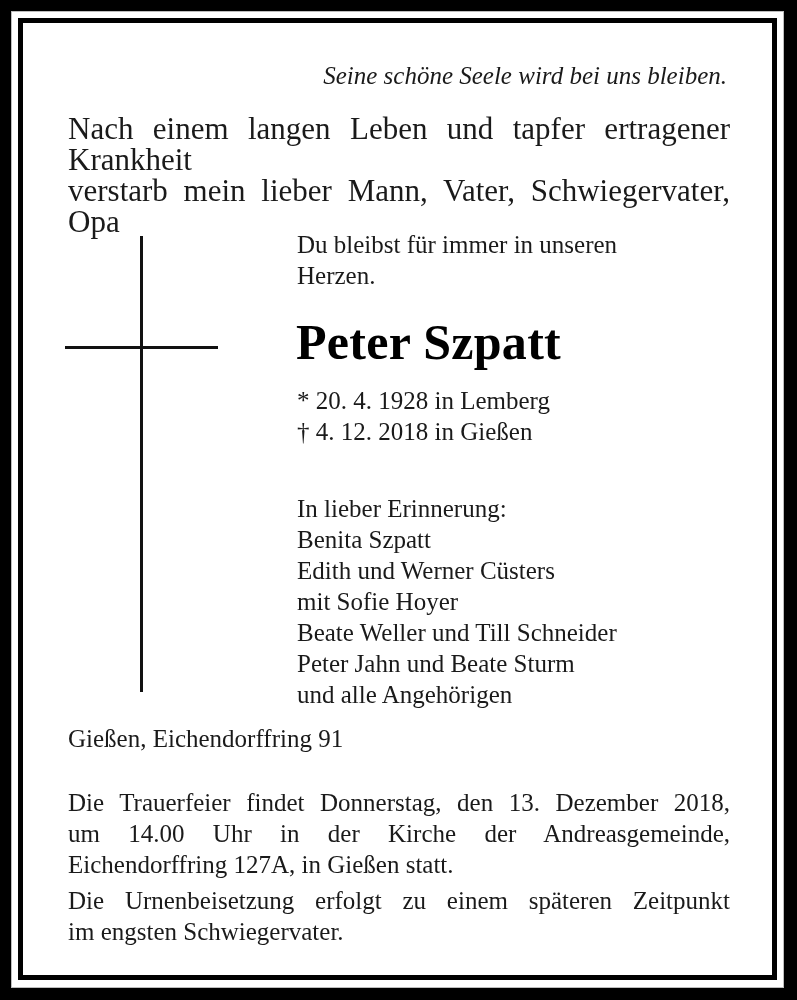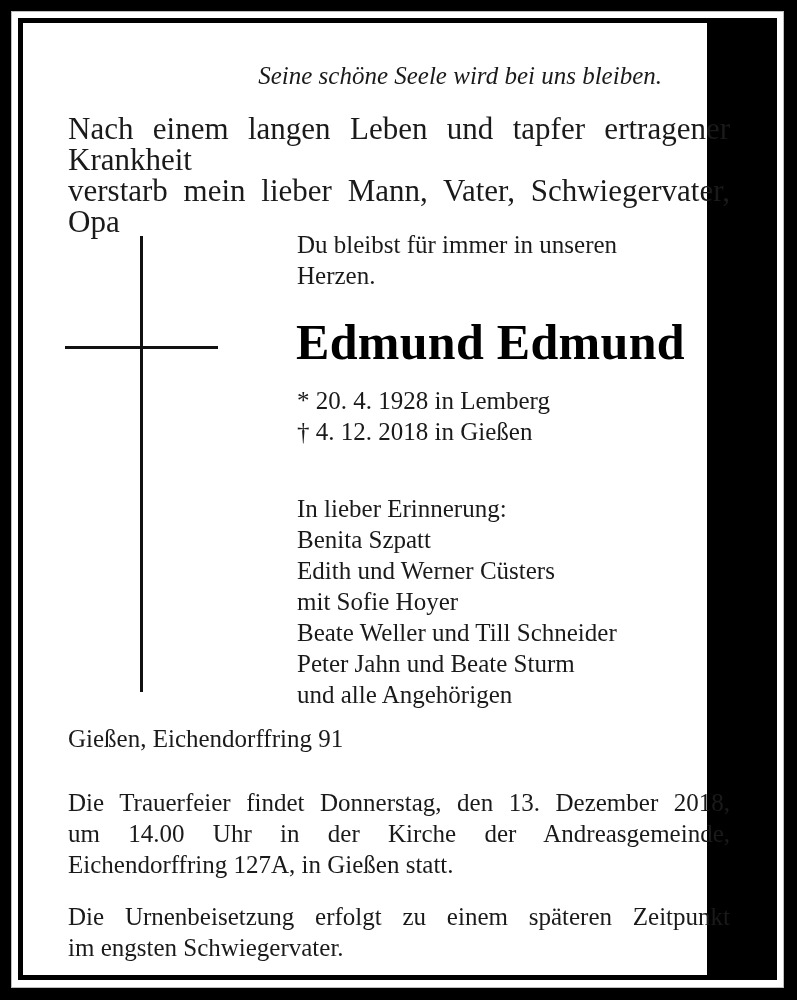--- a/index.html
+++ b/index.html
@@ -9,21 +9,21 @@
     }
     .gap {
       position: absolute; left: 11px; top: 11px; width: 773px; height: 977px;
       background: #fff; box-shadow: inset 0 0 0 1px #bdbdbd;
     }
     .inner {
       position: absolute; left: 18px; top: 18px; width: 759px; height: 962px;
       background: #000;
     }
     .page {
-      position: absolute; left: 23px; top: 23px; width: 684px; height: 952px;
+      position: absolute; left: 23px; top: 23px; width: 749px; height: 952px;
       background: #fff;
     }
     .abs { position: absolute; }
     .motto {
       left: 45px; right: 45px; top: 38px; text-align: right; font-style: italic;
       font-size: 25px; line-height: 30px;
     }
     .intro {
       left: 45px; width: 662px; top: 90px; font-size: 31px; line-height: 31px;
       text-align: justify; text-align-last: left;
@@ -41,21 +41,21 @@
     .dates { top: 362px; }
     .mourners { top: 470px; }
     .line { display: block; white-space: nowrap; }
     .place { left: 45px; top: 700px; font-size: 25px; line-height: 31px; text-align: center; }
     .service {
       left: 45px; width: 662px; top: 764px; font-size: 25px; line-height: 31px;
     }
     .service .jl { display: block; text-align: justify; text-align-last: justify; }
     .service .ll { display: block; text-align: left; }
     .burial { left: 45px; width: 662px; top: 862px; font-size: 25px; line-height: 31px; }
-    .burial .jl { display: block; text-align: justify; text-align-last: justify; margin-top: 16px; }
+    .burial .jl { display: block; text-align: justify; text-align-last: justify; }
     .burial .ll { display: block; text-align: left; }
   </style>
 </head>
 <body>
 
 <div class="gap"></div>
 <div class="inner"></div>
 
 <div class="page">
 
@@ -67,21 +67,21 @@
   </div>
 
   <div class="abs cross-v"></div>
   <div class="abs cross-h"></div>
 
   <div class="abs right-col quote">
     <span class="line">Du bleibst für immer in unseren</span>
     <span class="line">Herzen.</span>
   </div>
 
-  <div class="abs name">Edmund Edmund</div>
+  <div class="abs name">Peter Szpatt</div>
 
   <div class="abs right-col dates">
     <span class="line">* 20. 4. 1928 in Lemberg</span>
     <span class="line">† 4. 12. 2018 in Gießen</span>
   </div>
 
   <div class="abs right-col mourners">
     <span class="line">In lieber Erinnerung:</span>
     <span class="line">Benita Szpatt</span>
     <span class="line">Edith und Werner Cüsters</span>

